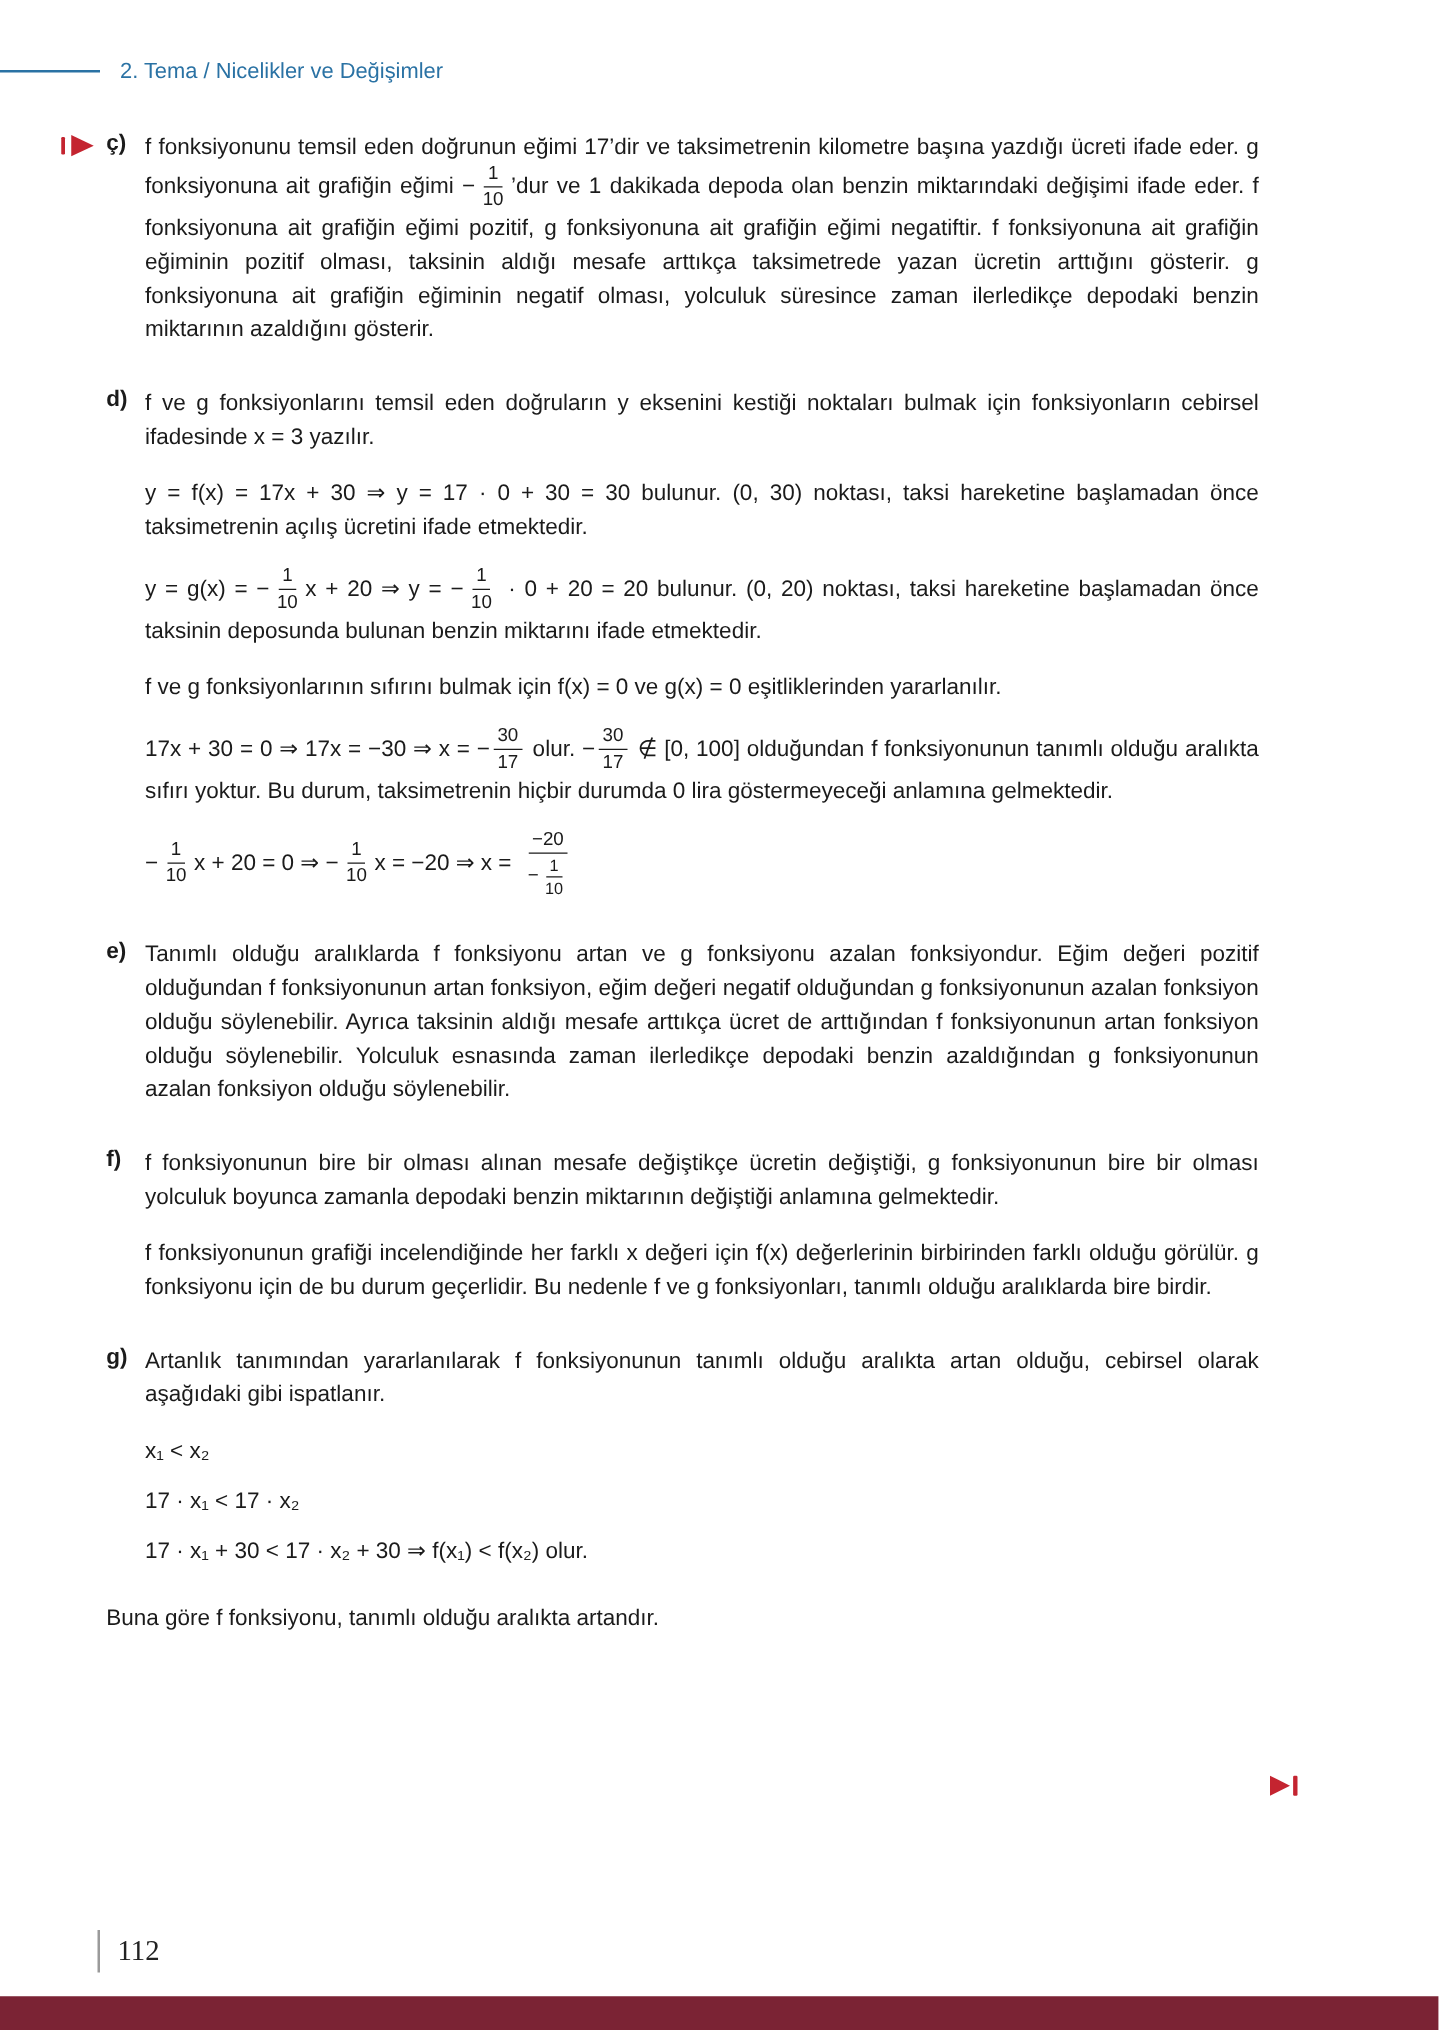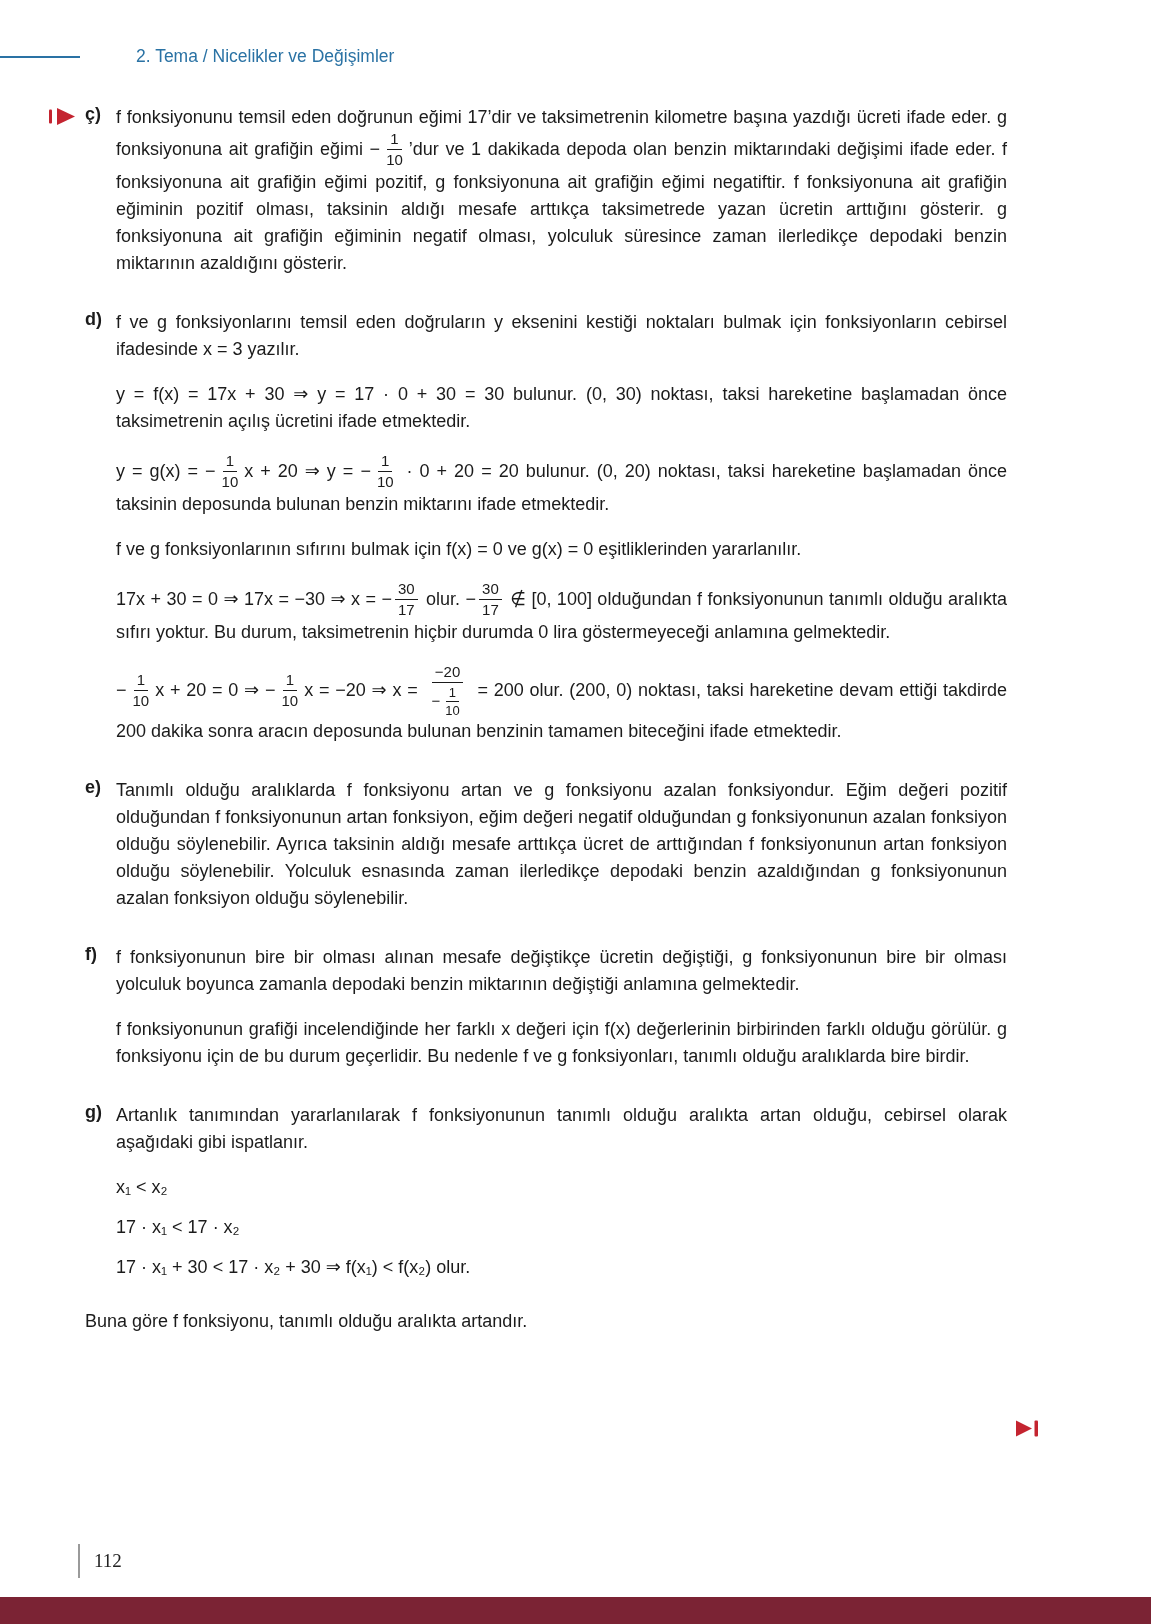--- a/index.html
+++ b/index.html
@@ -2,21 +2,21 @@
 <html lang="tr"><head>
 <meta charset="utf-8">
 <style>
   html, body { margin:0; padding:0; background:#ffffff; }
   .page {
     position:relative; width:1151px; height:1624px; background:#ffffff;
     font-family:"Liberation Sans","DejaVu Sans",sans-serif;
     font-size:18px; color:#1b1b1b; overflow:hidden;
   }
   
-  .page-header { position:absolute; top:46px; left:0; right:0; display:flex; align-items:center;gap:40px; }
+  .page-header { position:absolute; top:46px; left:0; right:0; display:flex; align-items:center; }
   .header-rule { display:inline-block; width:80px; height:2px; background:#2a72a4; }
   .header-title { margin-left:16px; color:#2a72a4; font-size:17.5px; }
 
   
   .content { position:absolute; top:104px; left:85px; width:922px; }
   .item { position:relative; display:flex; margin-bottom:32px; }
   .item-label { flex:none; width:31px; font-weight:700; }
   .item-body { flex:1; min-width:0; }
   .marker { position:absolute; left:-37px; top:3px; }
   .para { text-align:justify; line-height:27px; margin:0 0 18px 0; }
@@ -33,21 +33,21 @@
   .frac .den { padding:2px 3px 0; white-space:nowrap; }
   .den-row { display:inline-flex; flex-direction:row; align-items:center; padding-top:2px; }
   .den-row .frac { font-size:13px; line-height:13px; margin:0 1px 0 2px; transform:none; }
   .cfrac { margin:0 5px; }
 
   .closing { line-height:27px; margin-top:2px; text-align:justify; }
 
   
   .page-footer { position:absolute; left:78px; bottom:46px; display:flex; align-items:center; }
   .pn-rule { width:2px; height:34px; background:#9a9a9a; margin-right:14px; }
-  .pn { font-size:19px; font-family:"Liberation Serif","DejaVu Serif",serif; color:#222; }
+  .pn { font-size:23px; font-family:"Liberation Serif","DejaVu Serif",serif; color:#222; }
   .bottom-bar { position:absolute; left:0; right:0; bottom:0; height:27px; background:#7b2334; }
   .next-icon { position:absolute; right:112px; bottom:182px; }
 </style>
 </head>
 <body>
 
 <div class="page">
 
   <header class="page-header">
     <span class="header-rule"></span>
@@ -98,21 +98,21 @@
               <span class="den">10</span>
             </span><span>x = −20  ⇒  x = </span><span class="frac cfrac">
               <span class="num">−20</span>
               <span class="den den-row">
                 <span>−</span>
                 <span class="frac">
                   <span class="num">1</span>
                   <span class="den">10</span>
                 </span>
               </span>
-            </span><span> = 200 olur. (200, 0) noktası, taksi hareketine devam ettiği takdirde 200 dakika sonra aracın deposunda bulunan benzinin tamamen biteceğini ifade etmektedir.</span></p>
+            </span></p>
       </div>
     </section>
 
     <section class="item">
       <span class="item-label">e)</span>
       <div class="item-body">
         <p class="para"><span>Tanımlı olduğu aralıklarda f fonksiyonu artan ve g fonksiyonu azalan fonksiyondur. Eğim değeri pozitif olduğundan f fonksiyonunun artan fonksiyon, eğim değeri negatif olduğundan g fonksiyonunun azalan fonksiyon olduğu söylenebilir. Ayrıca taksinin aldığı mesafe arttıkça ücret de arttığından f fonksiyonunun artan fonksiyon olduğu söylenebilir. Yolculuk esnasında zaman ilerledikçe depodaki benzin azaldığından g fonksiyonunun azalan fonksiyon olduğu söylenebilir.</span></p>
       </div>
     </section>
 

